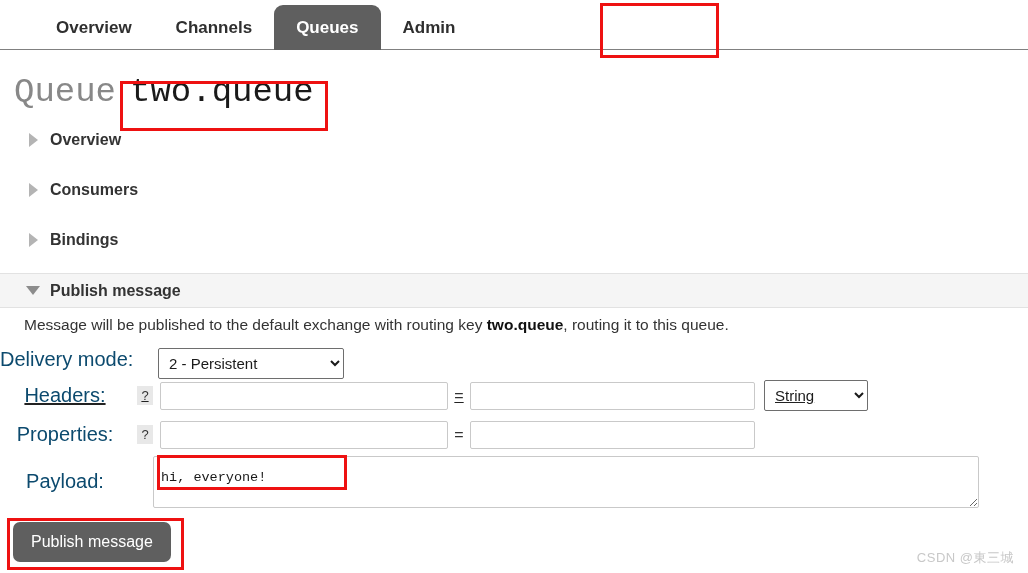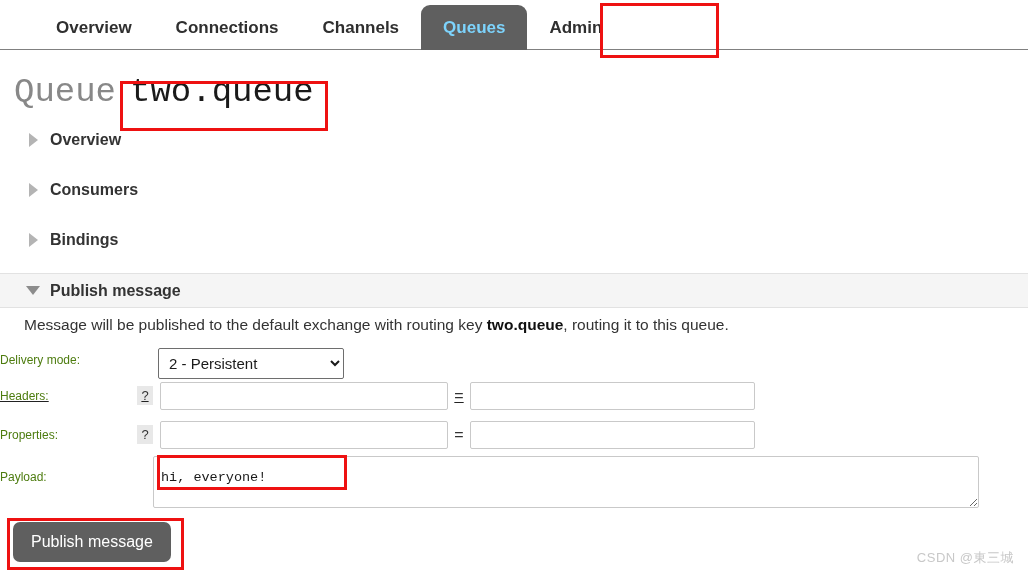--- a/index.html
+++ b/index.html
@@ -48,21 +48,21 @@
     font-weight: bold;
     color: #2f2f2f;
     padding: 0 22px 14px 22px;
     cursor: pointer;
     white-space: nowrap;
     line-height: 1;
     background: transparent;
   }
   .nav-item.active {
     background: #5f5f5f;
-    color: #7dd3fc;
+    color: #ffffff;
     border-radius: 9px 9px 0 0;
     padding: 14px 22px 14px 22px;
     margin-bottom: 0px;
   }
 
   
   .page-title {
     position: absolute;
     left: 14px;
     top: 74px;
@@ -134,23 +134,23 @@
 
   .form-row {
     position: absolute;
     left: 0;
     width: 1028px;
     display: flex;
     align-items: center;
   }
   .flabel {
     width: 130px;
-    text-align: left;
-    font-size: 12px;
-    color: #4d7c0f;
+    text-align: center;
+    font-size: 20px;
+    color: #0c4a6e;
     flex: 0 0 auto;
     white-space: nowrap;
   }
   .qmark {
     display: inline-block;
     width: 16px;
     height: 19px;
     line-height: 19px;
     text-align: center;
     background: #e8e8e8;
@@ -241,23 +241,20 @@
 </head>
 <body>
 
 <div class="nav">
   <div class="nav-rule"></div>
   <div class="nav-items">
     <div class="nav-item">
       <span>Overview</span>
     </div>
     <div class="nav-item">
-      <span>Connections</span>
-    </div>
-    <div class="nav-item">
       <span>Channels</span>
     </div>
     <div class="nav-item active">
       <span>Queues</span>
     </div>
     <div class="nav-item">
       <span>Admin</span>
     </div>
   </div>
 </div>
@@ -304,20 +301,23 @@
     <option selected="">2 - Persistent</option>
   </select>
 </div>
 
 <div class="form-row" style="top:381px; height:29px;text-decoration:underline;">
   <span class="flabel">Headers:</span>
   <span class="qmark">?</span>
   <input class="ui-text" type="text" style="width: 288px; margin-left: 7px;" value="">
   <span class="eqsign">=</span>
   <input class="ui-text" type="text" style="width: 285px;" value="">
+  <select class="ui-select" style="width:104px; margin-left:9px;">
+    <option selected="">String</option>
+  </select>
 </div>
 
 <div class="form-row" style="top:420px; height:29px;">
   <span class="flabel">Properties:</span>
   <span class="qmark">?</span>
   <input class="ui-text" type="text" style="width: 288px; margin-left: 7px;" value="">
   <span class="eqsign">=</span>
   <input class="ui-text" type="text" style="width: 285px;" value="">
 </div>
 

